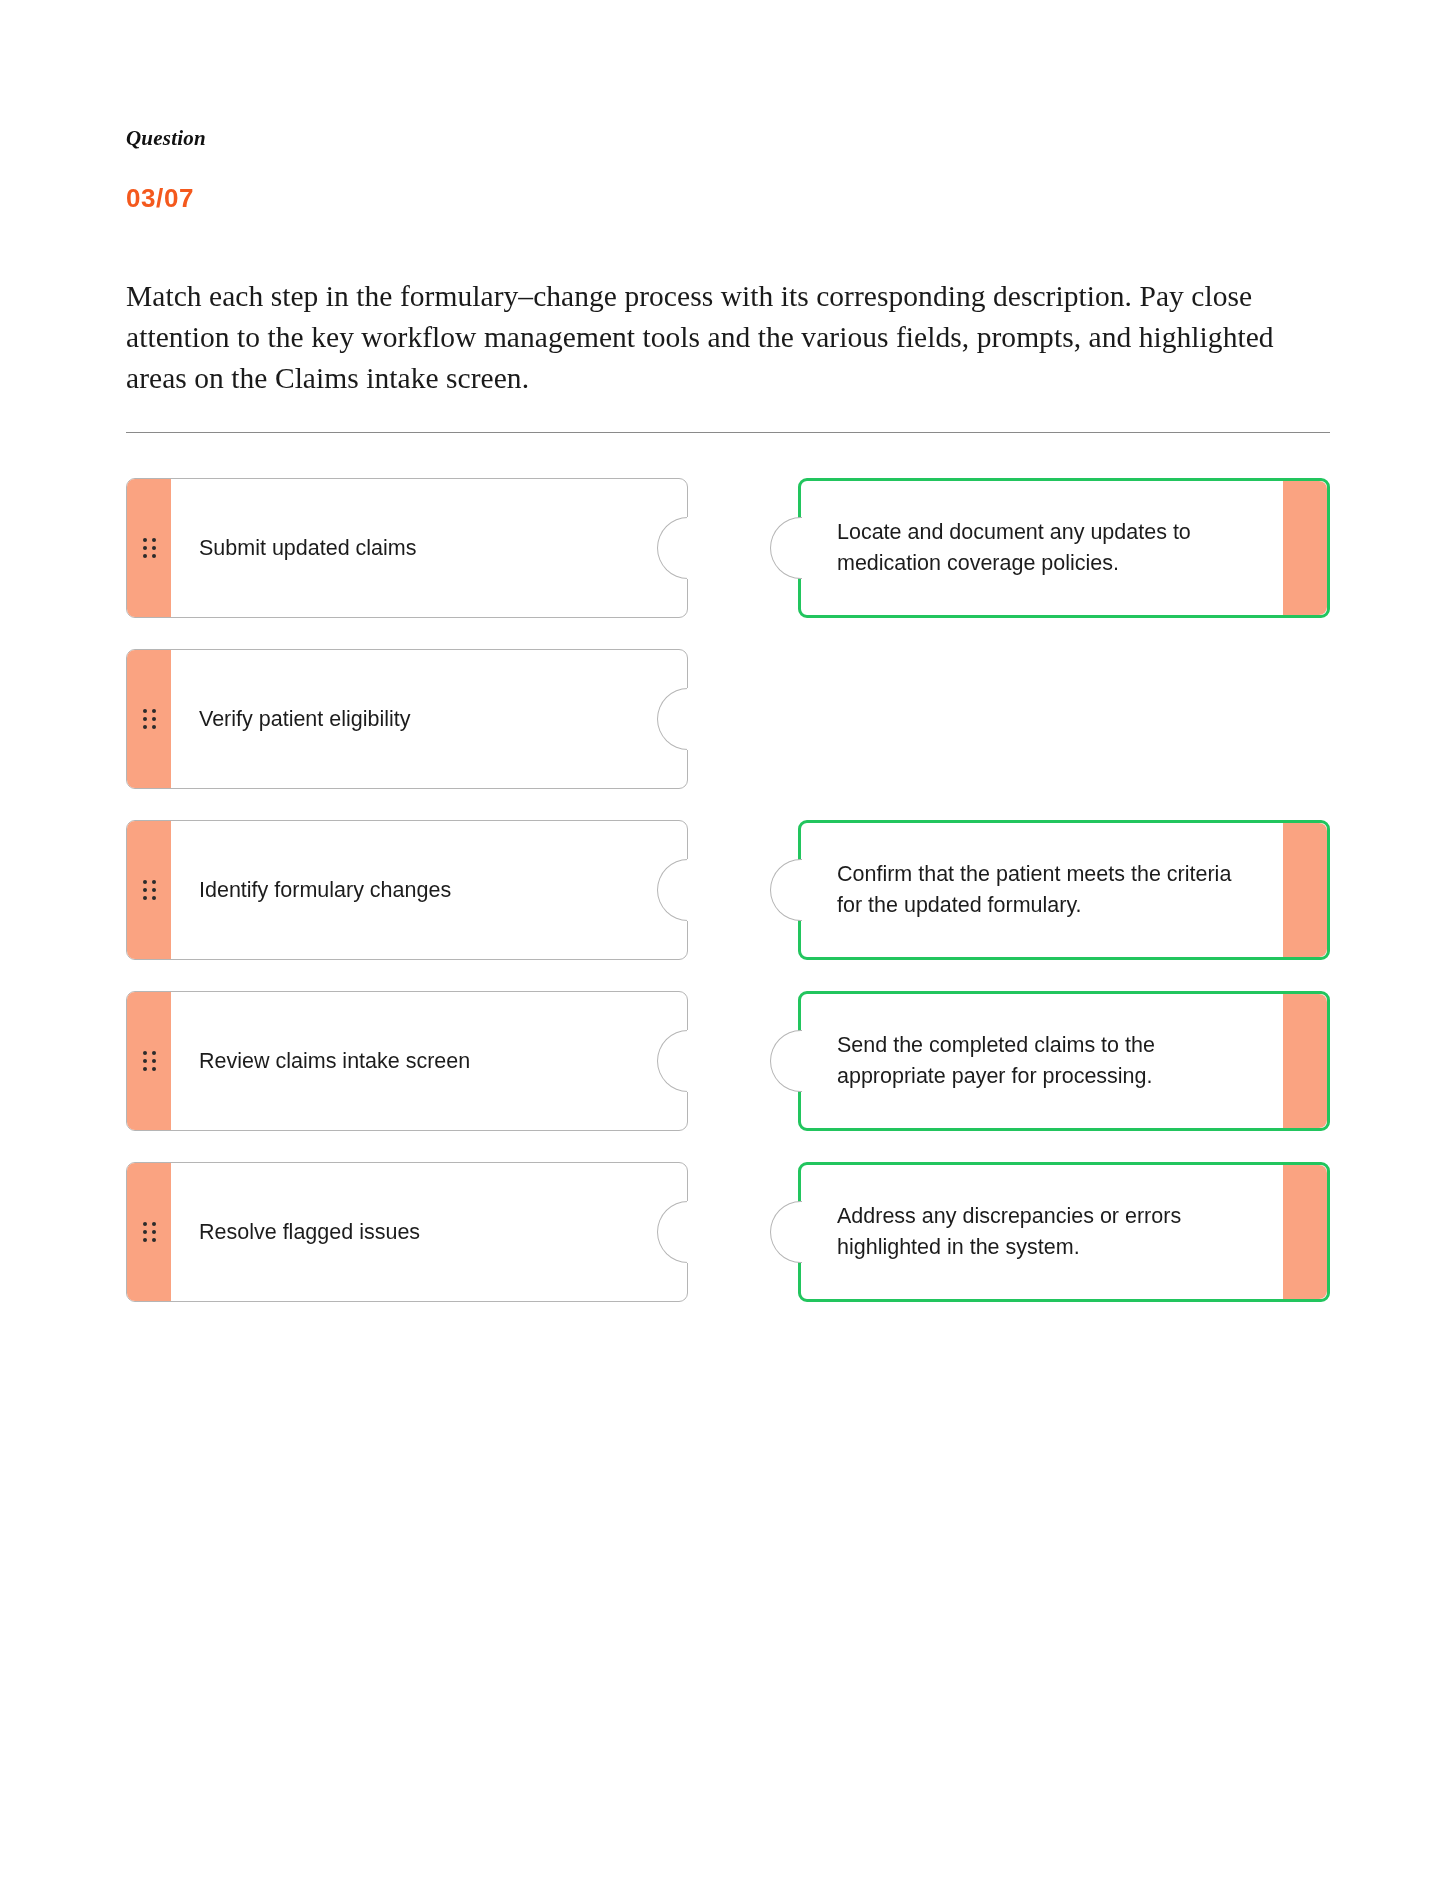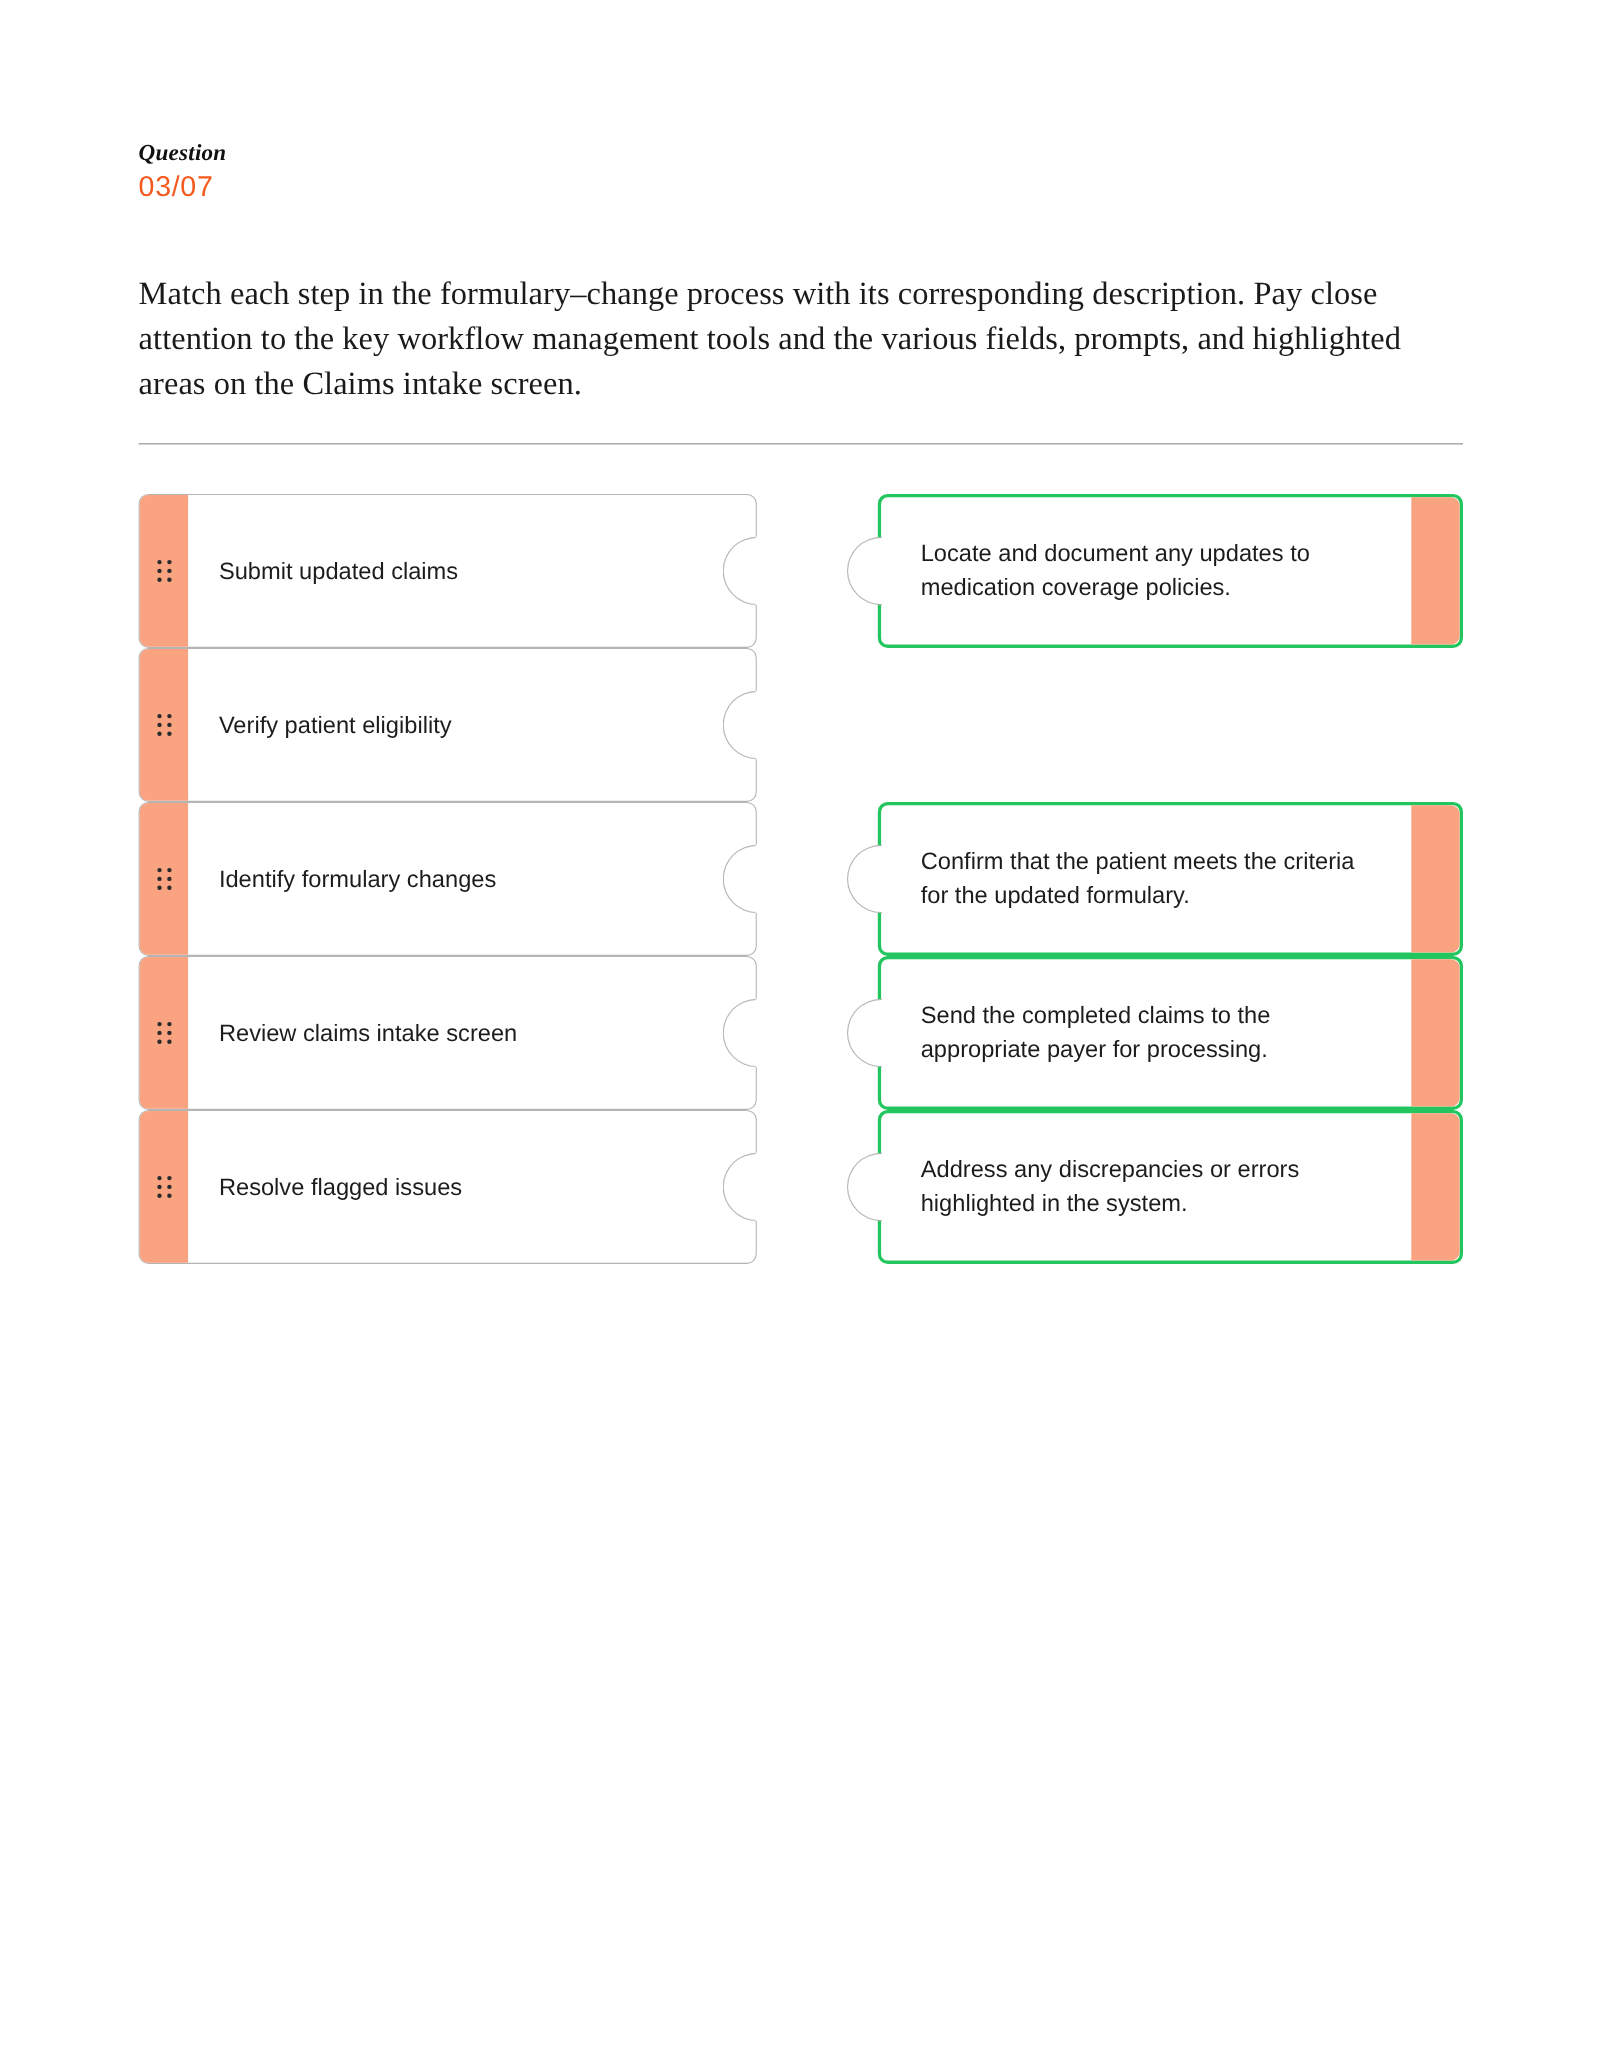--- a/index.html
+++ b/index.html
@@ -33,25 +33,25 @@
     font-style: italic;
     font-weight: bold;
     font-size: 21px;
     color: #111111;
     letter-spacing: 0.2px;
     line-height: 1.2;
   }
 
   .q-counter {
     font-family: "Liberation Sans", sans-serif;
-    font-weight: normal;
+    font-weight: bold;
     font-size: 26px;
     color: #F4591D;
     letter-spacing: 0.6px;
-    margin-top: 3px;
+    margin-top: 32px;
     line-height: 1.2;
   }
 
   
   .q-prompt {
     font-family: Liberation Serif, serif;
     font-size: 29.5px;
     line-height: 1.38;
     color: #1a1a1a;
     margin-top: 62px;
@@ -69,20 +69,21 @@
   
   .match-grid {
     margin-top: 45px;
     position: relative;
   }
 
   .match-row {
     position: relative;
     display: flex;
     align-items: center;
+    margin-bottom: 31px;
     min-height: 140px;
   }
 
   
   .term-card {
     position: relative;
     width: 562px;
     min-height: 140px;
     background: #ffffff;
     border: 1px solid #b5b5b5;

